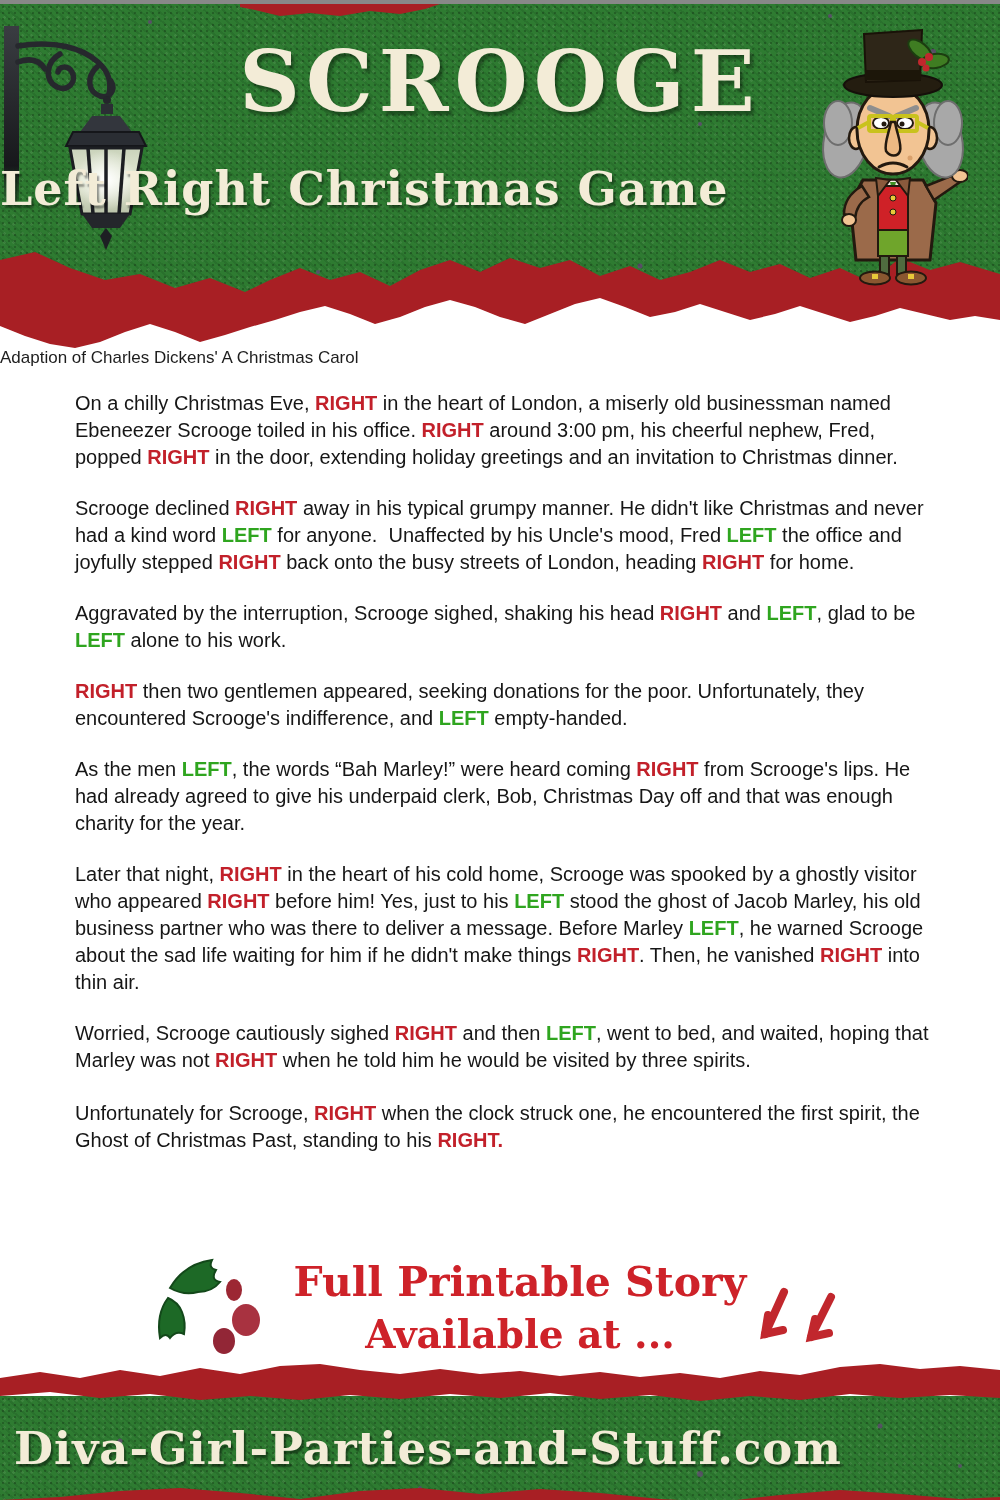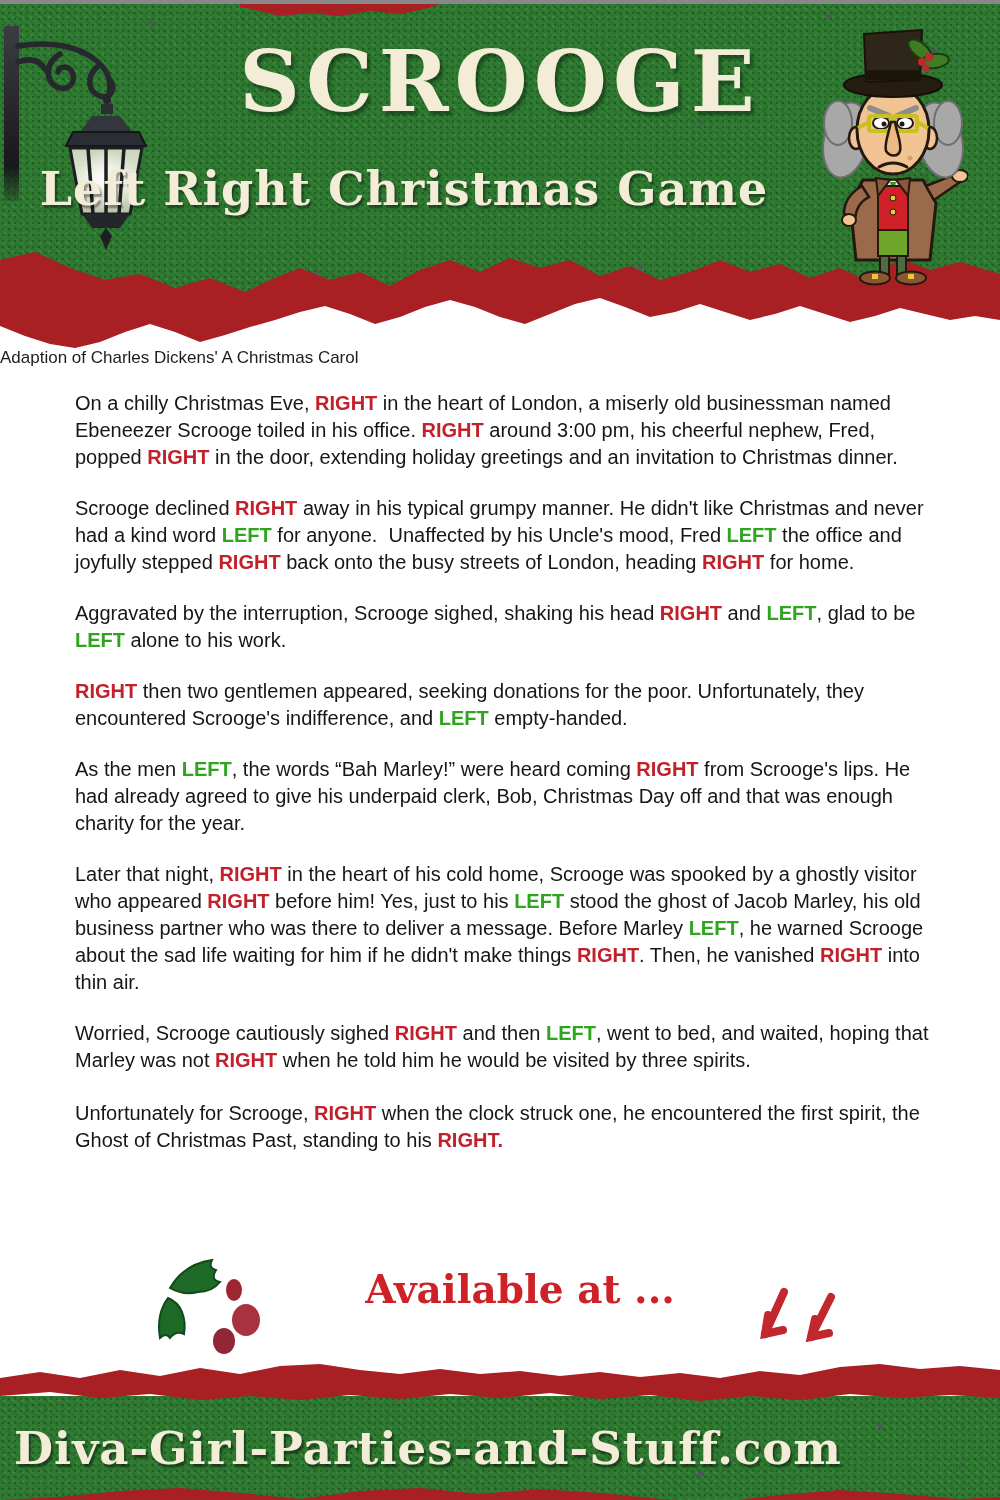--- a/index.html
+++ b/index.html
@@ -30,21 +30,21 @@
   .top-patch{position:absolute;top:0;left:240px;width:200px;height:14px;}
   .lantern{position:absolute;top:0;left:0;width:165px;height:250px;}
   .scrooge{position:absolute;top:24px;left:818px;width:150px;height:258px;}
   .title{
     position:absolute;top:36px;left:0;width:1000px;text-align:center;
     font-family:"DejaVu Serif",serif;font-weight:700;font-size:84px;line-height:1;
     color:var(--cream,#f3ecd7);letter-spacing:6px;
     text-shadow:3px 4px 3px rgba(0,0,0,.35);
   }
   .subtitle{
-    position:absolute;top:160px;left:0;width:808px;text-align:center;
+    position:absolute;top:160px;left:0;width:808px;
     font-family:"DejaVu Serif",serif;font-weight:700;font-size:46px;line-height:1.1;
     color:var(--cream,#f3ecd7);letter-spacing:1px;
     text-shadow:2px 3px 2px rgba(0,0,0,.4);
   }
   .note{
     position:absolute;top:344px;left:0;width:1000px;text-align:left;
     font-size:17px;color:#1d1d1d;
   }
   .story{
     position:absolute;top:386px;left:75px;width:858px;
@@ -226,20 +226,21 @@
 
   <svg class="holly" viewBox="0 0 145 105">
     <path d="M30,34 Q44,10 72,6 Q68,14 76,16 Q70,26 80,28 Q72,38 58,38 Q44,42 30,34 Z" fill="#1d6926" stroke="#13481a" stroke-width="2"></path>
     <path d="M28,44 Q16,60 20,84 Q26,78 30,84 Q36,76 44,80 Q46,68 42,58 Q38,48 28,44 Z" fill="#1d6926" stroke="#13481a" stroke-width="2"></path>
     <ellipse cx="94" cy="36" rx="8" ry="11" fill="#9c2733"></ellipse>
     <ellipse cx="106" cy="66" rx="14" ry="16" fill="#a83240"></ellipse>
     <ellipse cx="84" cy="87" rx="11" ry="13" fill="#922636"></ellipse>
   </svg>
 
   <div class="promo">
+    <div class="promo-line1">Full Printable Story</div>
     <div class="promo-line2">Available at ...</div>
   </div>
 
   <svg class="arrows" viewBox="0 0 95 70">
     <g stroke="#c1272d" stroke-width="8" stroke-linecap="round" fill="none">
       <line x1="32" y1="8" x2="13" y2="50"></line>
       <polyline points="16,31 13,50 31,46"></polyline>
       <line x1="79" y1="13" x2="59" y2="53"></line>
       <polyline points="63,35 59,53 77,49"></polyline>
     </g>

